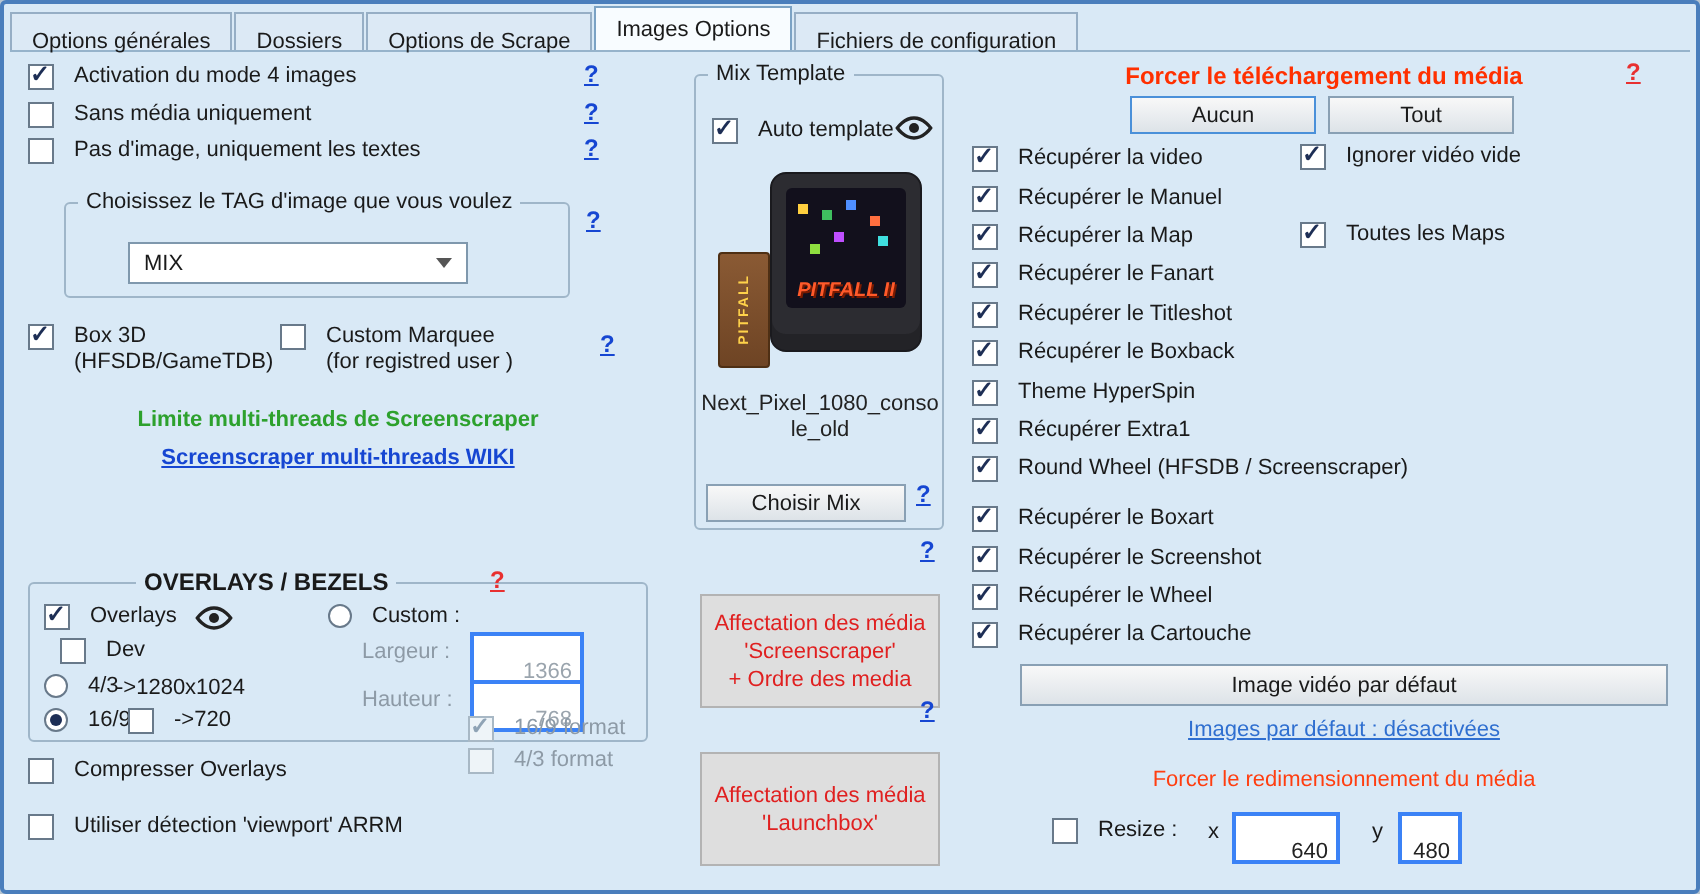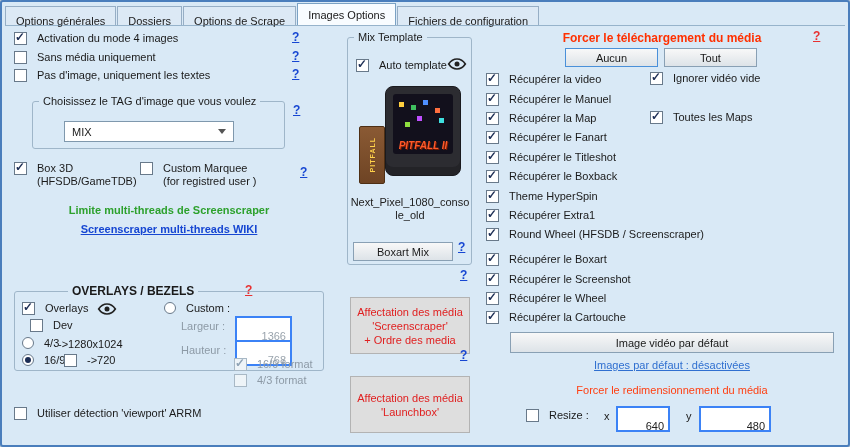--- a/index.html
+++ b/index.html
@@ -155,20 +155,24 @@
 
   <div class="cb-row abs dim" style="left:232px;top:356px">
     <span class="cb dim-box on"></span>
     <span>16/9 format</span>
   </div>
   <div class="cb-row abs dim" style="left:232px;top:372px">
     <span class="cb dim-box"></span>
     <span>4/3 format</span>
   </div>
 
+  <div class="cb-row abs" style="left:12px;top:377px">
+    <span class="cb"></span>
+    <span>Compresser Overlays</span>
+  </div>
   <div class="cb-row abs" style="left:12px;top:405px">
     <span class="cb"></span>
     <span>Utiliser détection 'viewport' ARRM</span>
   </div>
 
   <div class="group" style="left:345px;top:35px;width:125px;height:228px">
     <span class="group-label" style="left:6px;top:-7px">Mix Template</span>
   </div>
   <div class="cb-row abs" style="left:354px;top:57px">
     <span class="cb on"></span>
@@ -188,21 +192,21 @@
     <div class="crt">
       <div class="crt-screen">
         <div class="pixels"></div>
         <div class="crt-logo">PITFALL II</div>
       </div>
     </div>
   </div>
 
   <div class="caption abs" style="left:348px;top:194px;width:120px">Next_Pixel_1080_console_old</div>
 
-  <div class="btn abs" style="left:351px;top:240px;width:100px;height:19px">Boxart Mix</div>
+  <div class="btn abs" style="left:351px;top:240px;width:100px;height:19px">Choisir Mix</div>
   <span class="help abs" style="left:456px;top:238px">?</span>
 
   <span class="help abs" style="left:458px;top:266px">?</span>
   <div class="btn-red abs" style="left:348px;top:283px;width:120px;height:57px">Affectation des média
 'Screenscraper'
 + Ordre des media</div>
 
   <span class="help abs" style="left:458px;top:346px">?</span>
   <div class="btn-red abs" style="left:348px;top:362px;width:120px;height:57px">Affectation des média
 'Launchbox'</div>
@@ -286,15 +290,15 @@
   </div>
   <div class="abs center red-bold" style="left:530px;top:382px;width:280px;font-weight:normal;color:#ff3e10">Forcer le redimensionnement du média</div>
 
   <div class="cb-row abs" style="left:524px;top:407px">
     <span class="cb"></span>
     <span>Resize :</span>
   </div>
   <span class="abs" style="left:602px;top:408px">x</span>
   <div class="field abs" style="left:614px;top:404px;width:54px;height:18px">640</div>
   <span class="abs" style="left:684px;top:408px">y</span>
-  <div class="field abs" style="left:697px;top:404px;width:72px;height:18px">480</div>
+  <div class="field abs" style="left:697px;top:404px;width:32px;height:18px">480</div>
 
 </div>
 
 </body></html>

